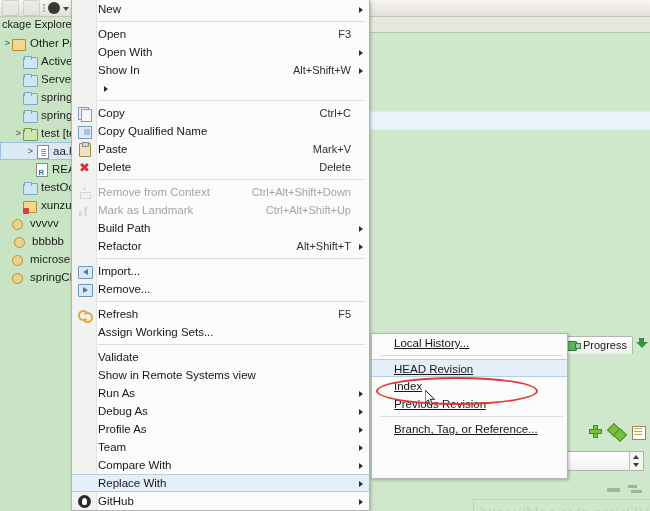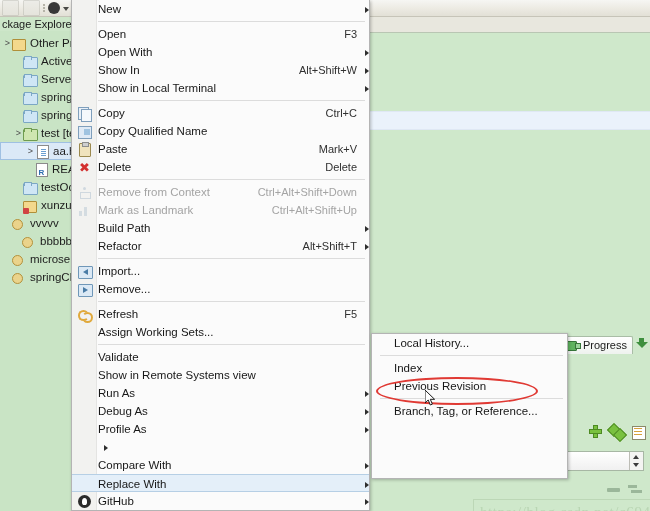--- a/index.html
+++ b/index.html
@@ -126,23 +126,23 @@
   
   .cmenu{
     position:absolute;left:71px;top:0;width:299px;height:511px;
     background:#fbfbfb;border:1px solid #b4b4b4;border-top:none;
     box-sizing:border-box;
     box-shadow:1px 1px 3px rgba(0,0,0,.25);
   }
   .gutter{position:absolute;left:0;top:0;width:24px;bottom:0;background:#f2f2f0;border-right:1px solid #e4e4e2;}
   .mi{
     position:relative;height:18px;line-height:18px;
-    display:flex;align-items:flex-start;
+    display:flex;align-items:center;
     font-size:11.5px;color:#171717;
-    padding-left:26px;
+    padding-left:26px;padding-right:6px;
     white-space:nowrap;
   }
   .mi .mlabel{flex:1;}
   .mi .mkey{color:#303030;font-size:11px;padding-right:2px;}
   .mi .marrow{width:10px;text-align:right;flex:none;}
   .mi .marrow:after{content:"";display:inline-block;border-left:4px solid #2e2e2e;border-top:3.5px solid transparent;border-bottom:3.5px solid transparent;}
   .mi.noarrow .marrow:after{display:none;}
   .mi.disabled{color:#a4a4a4;}
   .mi.disabled .mkey{color:#a4a4a4;}
   .mi.hl{background:#e4eff9;border-top:1px solid #b6cfe5;border-bottom:1px solid #b6cfe5;box-sizing:border-box;}
@@ -173,21 +173,21 @@
   .ic-refresh:after{content:"";position:absolute;left:4px;top:3px;width:7px;height:7px;border:2px solid #e0a93c;border-radius:50%;border-left-color:transparent;}
   .ic-gh{position:absolute;left:2px;top:1px;width:13px;height:13px;border-radius:50%;background:#2b2b2b;}
   .ic-gh:after{content:"";position:absolute;left:4px;top:3px;width:5px;height:7px;background:#fff;border-radius:50% 50% 40% 40%;}
 
   
   .submenu{
     position:absolute;left:371px;top:333px;width:197px;height:146px;
     background:#fbfbfb;border:1px solid #b4b4b4;box-sizing:border-box;
     box-shadow:1px 1px 3px rgba(0,0,0,.25);
   }
-  .smi{height:18px;line-height:18px;font-size:11.5px;color:#171717;padding-left:22px;white-space:nowrap;}
+  .smi{height:18px;line-height:18px;font-size:11.5px;color:#171717;padding-left:22px;white-space:nowrap;text-decoration:underline;}
   .smi.hl{background:#e4eff9;border-top:1px solid #b6cfe5;border-bottom:1px solid #b6cfe5;box-sizing:border-box;}
   .smsep{height:1px;background:#dcdcdc;margin:3px 4px 3px 8px;}
 
   .ellipse{
     position:absolute;left:376px;top:377px;width:158px;height:24px;
     border:2px solid #e03a34;border-radius:50%/50%;
     pointer-events:none;
   }
   .cursor{position:absolute;left:425px;top:390px;width:12px;height:18px;}
   .cursor svg{display:block;}
@@ -298,21 +298,21 @@
           </span>
           <span class="lbl">xunzu-proj</span>
         </div>
         <div class="trow" style="padding-left: 3px;">
           <span class="arw"></span>
           <span class="ficon">
             <span class="prj-dot" style="position: relative; display: block;"></span>
           </span>
           <span class="lbl">vvvvv</span>
         </div>
-        <div class="trow" style="padding-left: 13px;">
+        <div class="trow" style="padding-left: 5px;">
           <span class="arw"></span>
           <span class="ficon">
             <span class="prj-dot" style="position: relative; display: block;"></span>
           </span>
           <span class="lbl">bbbbb</span>
         </div>
         <div class="trow" style="padding-left: 3px;">
           <span class="arw"></span>
           <span class="ficon">
             <span class="prj-dot" style="position: relative; display: block;"></span>
@@ -382,21 +382,20 @@
         <div class="mi">
           <span class="mlabel">Open With</span>
           <span class="marrow"></span>
         </div>
         <div class="mi">
           <span class="mlabel">Show In</span>
           <span class="mkey">Alt+Shift+W</span>
           <span class="marrow"></span>
         </div>
         <div class="mi">
-          <span class="mlabel">Show in Local Terminal</span>
           <span class="marrow"></span>
         </div>
         <div class="msep"></div>
         <div class="mi noarrow">
           <span class="micon">
             <span class="ic-copy"></span>
             <span class="ic-copy2"></span>
           </span>
           <span class="mlabel">Copy</span>
           <span class="mkey">Ctrl+C</span>
@@ -494,20 +493,21 @@
         </div>
         <div class="mi">
           <span class="mlabel">Debug As</span>
           <span class="marrow"></span>
         </div>
         <div class="mi">
           <span class="mlabel">Profile As</span>
           <span class="marrow"></span>
         </div>
         <div class="mi">
+          <span class="mlabel">Team</span>
           <span class="marrow"></span>
         </div>
         <div class="mi">
           <span class="mlabel">Compare With</span>
           <span class="marrow"></span>
         </div>
         <div class="mi hl">
           <span class="mlabel">Replace With</span>
           <span class="marrow"></span>
         </div>
@@ -522,20 +522,21 @@
           <span class="mlabel">Source</span>
           <span class="marrow"></span>
         </div>
       </div>
   </div>
 
   <div class="submenu">
     <div id="submenu-items">
         <div class="smi">Local History...</div>
         <div class="smsep"></div>
+        <div class="smi hl">HEAD Revision</div>
         <div class="smi">Index</div>
         <div class="smi">Previous Revision</div>
         <div class="smsep"></div>
         <div class="smi">Branch, Tag, or Reference...</div>
       </div>
   </div>
 
   <div class="ellipse"></div>
 
   <div class="cursor">

